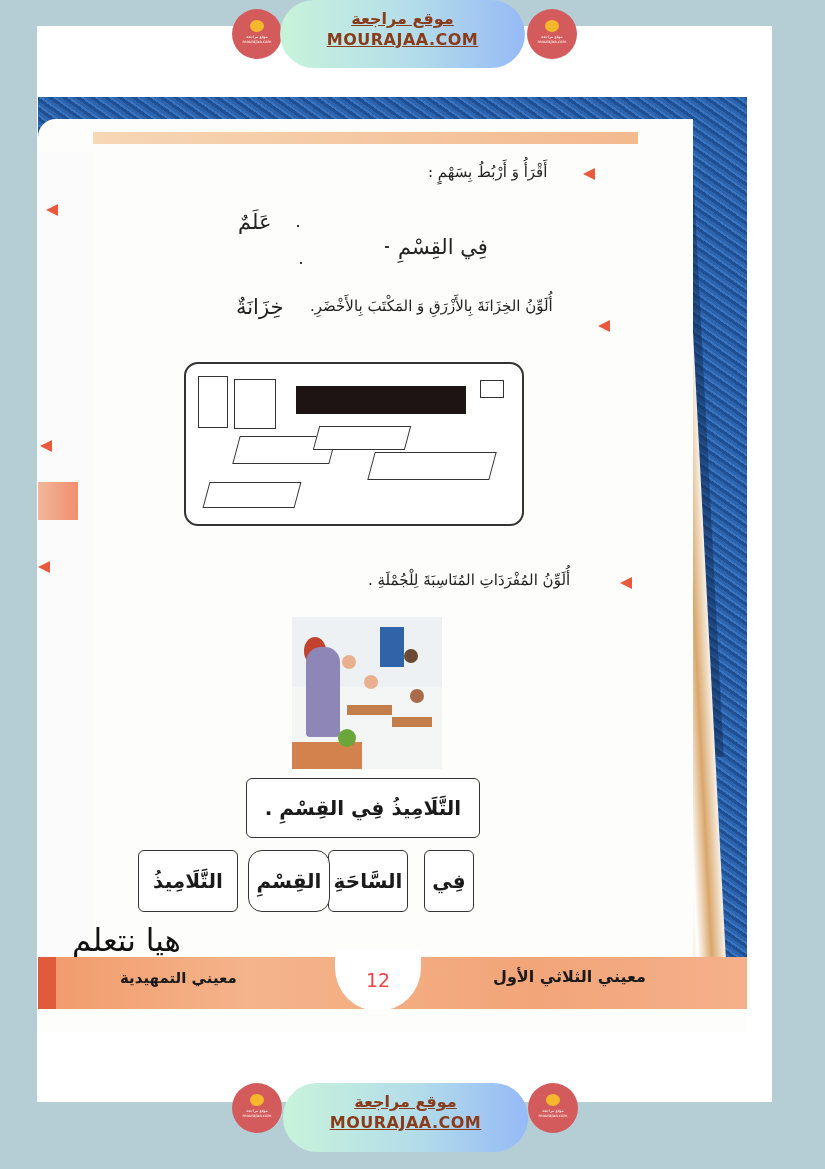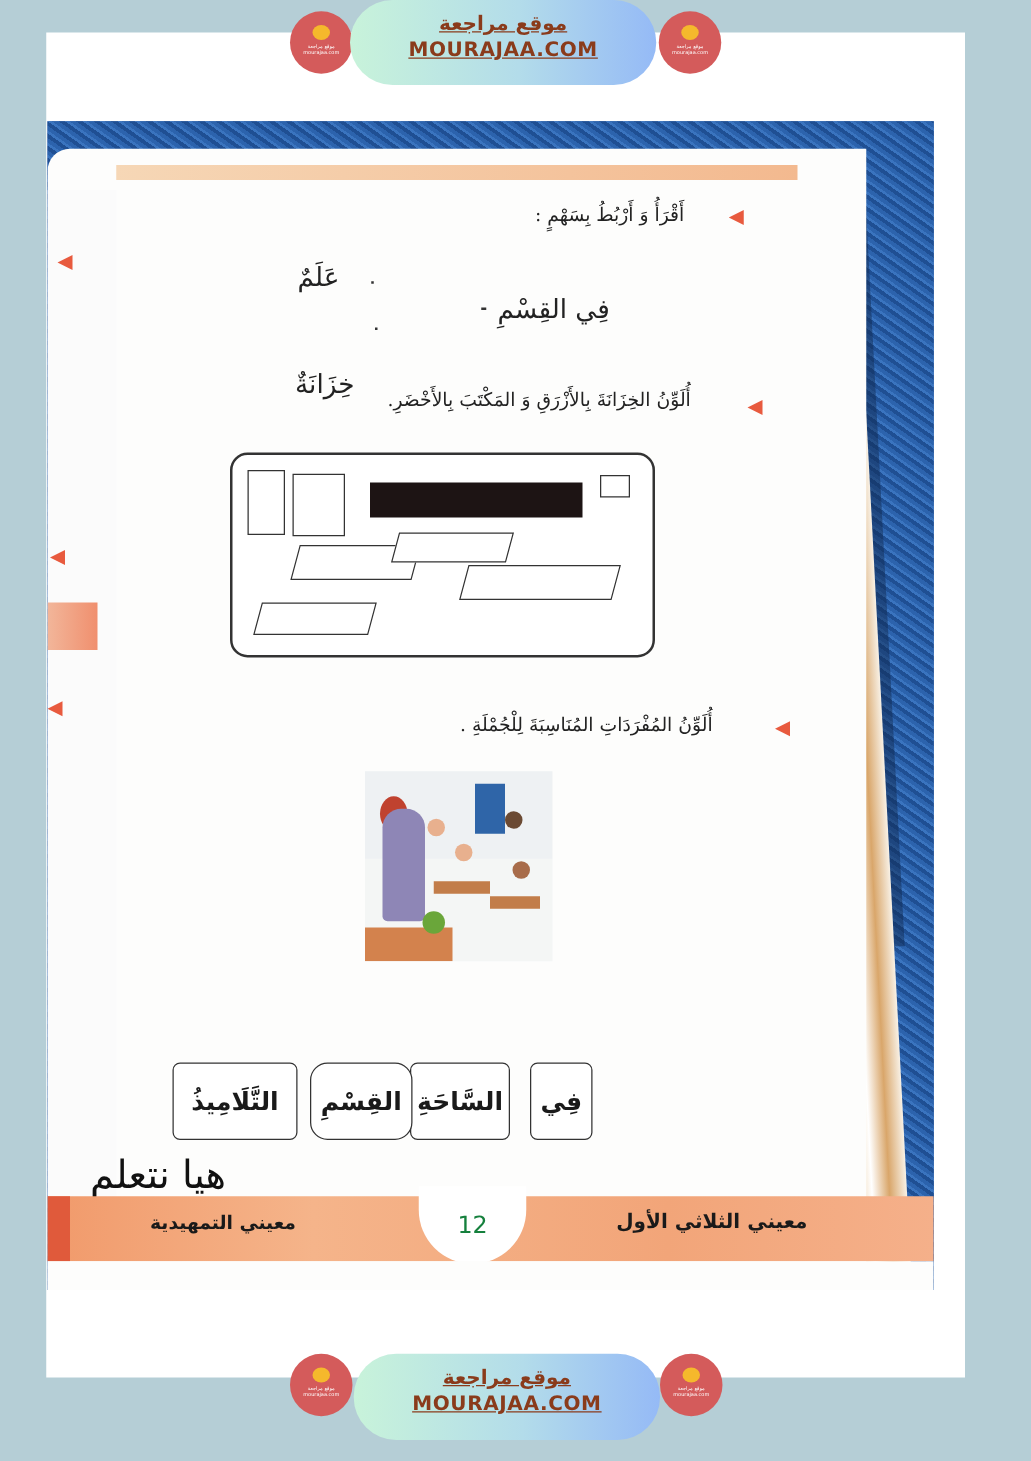--- a/index.html
+++ b/index.html
@@ -109,21 +109,21 @@
   .hiya {
     position:absolute; left:34px; top:825px; direction:rtl; font-size:31px; color:#111;
   }
   .footer-band {
     position:absolute; left:0; top:860px; width:709px; height:52px;
     background:linear-gradient(90deg,#f19a6b 0%,#f5b48a 30%,#f2a579 70%,#f5b08a 100%);
   }
   .footer-redtab { position:absolute; left:0; top:860px; width:18px; height:52px; background:#e05a3b; }
   .page-circle {
     position:absolute; left:297px; top:852px; width:86px; height:62px; background:#fff;
-    border-radius:0 0 43px 43px; text-align:center; font-size:19px; line-height:62px; color:#15803d;
+    border-radius:0 0 43px 43px; text-align:center; font-size:19px; line-height:62px; color:#ef4444;
   }
   .footer-left { position:absolute; left:82px; top:872px; font-size:15px; font-weight:bold; direction:rtl; color:#1a1a1a; }
   .footer-right { position:absolute; left:455px; top:870px; font-size:16px; font-weight:bold; direction:rtl; color:#1a1a1a; }
   .page-bottom { position:absolute; left:0; top:912px; width:709px; height:23px; background:#fdfdfc; }
 </style>
 </head>
 <body>
 
 <div class="card"></div>
 
@@ -155,21 +155,21 @@
   <div class="mark" style="left:545px;top:71px;"></div>
   <div class="instr" style="left:390px;top:66px;">أَقْرَأُ وَ أَرْبُطُ بِسَهْمٍ :</div>
   <div class="word" style="left:200px;top:113px;">عَلَمٌ</div>
   <div class="dot-s" style="left:259px;top:128px;"></div>
   <div class="word" style="left:198px;top:150px;margin-top:48px;">خِزَانَةٌ</div>
   <div class="dot-s" style="left:262px;top:165px;"></div>
   <div class="dot-s" style="left:347px;top:149px;width:4px;"></div>
   <div class="word" style="left:360px;top:138px;">فِي القِسْمِ</div>
 
   <div class="mark" style="left:560px;top:223px;"></div>
-  <div class="instr" style="left:272px;top:214px;text-align:center;">أُلَوِّنُ الخِزَانَةَ بِالأَزْرَقِ وَ المَكْتَبَ بِالأَخْضَرِ.</div>
+  <div class="instr" style="left:272px;top:200px;text-align:center;">أُلَوِّنُ الخِزَانَةَ بِالأَزْرَقِ وَ المَكْتَبَ بِالأَخْضَرِ.</div>
   <div class="classroom">
     <div class="doorL"></div>
     <div class="doorL2"></div>
     <div class="board"></div>
     <div class="chart-sm"></div>
     <div class="desk" style="left:50px;top:72px;width:95px;height:26px;"></div>
     <div class="desk" style="left:130px;top:62px;width:90px;height:22px;"></div>
     <div class="desk" style="left:185px;top:88px;width:120px;height:26px;"></div>
     <div class="desk" style="left:20px;top:118px;width:90px;height:24px;"></div>
   </div>
@@ -183,20 +183,21 @@
     <div class="teacher"></div>
     <div class="kid" style="left:50px;top:38px;"></div>
     <div class="kid" style="left:72px;top:58px;"></div>
     <div class="kid" style="left:112px;top:32px;background:#6b4a33;"></div>
     <div class="kid" style="left:118px;top:72px;background:#a86c4a;"></div>
     <div class="deskA"></div>
     <div class="deskB"></div>
     <div class="tdesk"></div>
     <div class="plant"></div>
   </div>
+  <div class="sentence-box">التَّلَامِيذُ فِي القِسْمِ .</div>
 
   <div class="choice" style="left:386px;width:48px;">فِي</div>
   <div class="choice" style="left:290px;width:78px;">السَّاحَةِ</div>
   <div class="choice" style="left:210px;width:80px;border-radius:14px;">القِسْمِ</div>
   <div class="choice" style="left:100px;width:98px;">التَّلَامِيذُ</div>
 
   <div class="hiya">هيا نتعلم</div>
 
   <div class="footer-band"></div>
   <div class="footer-redtab"></div>

